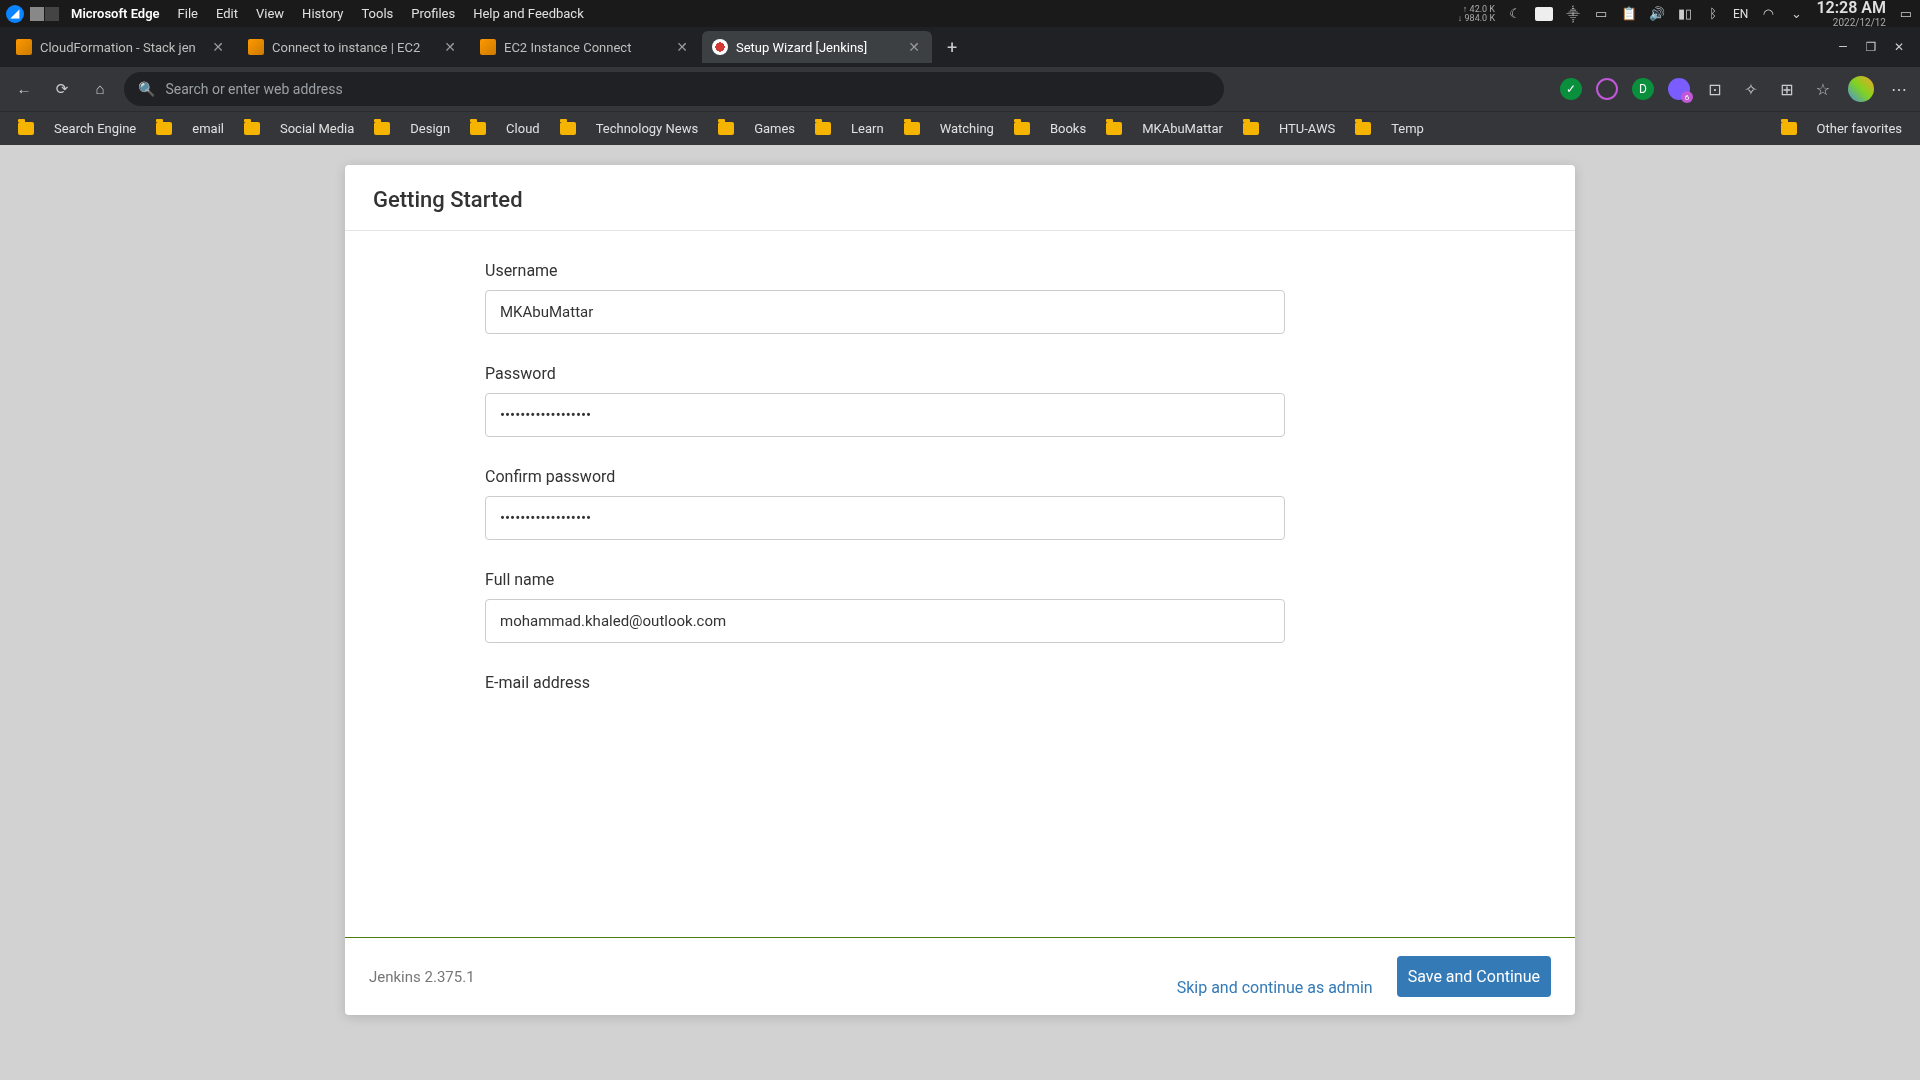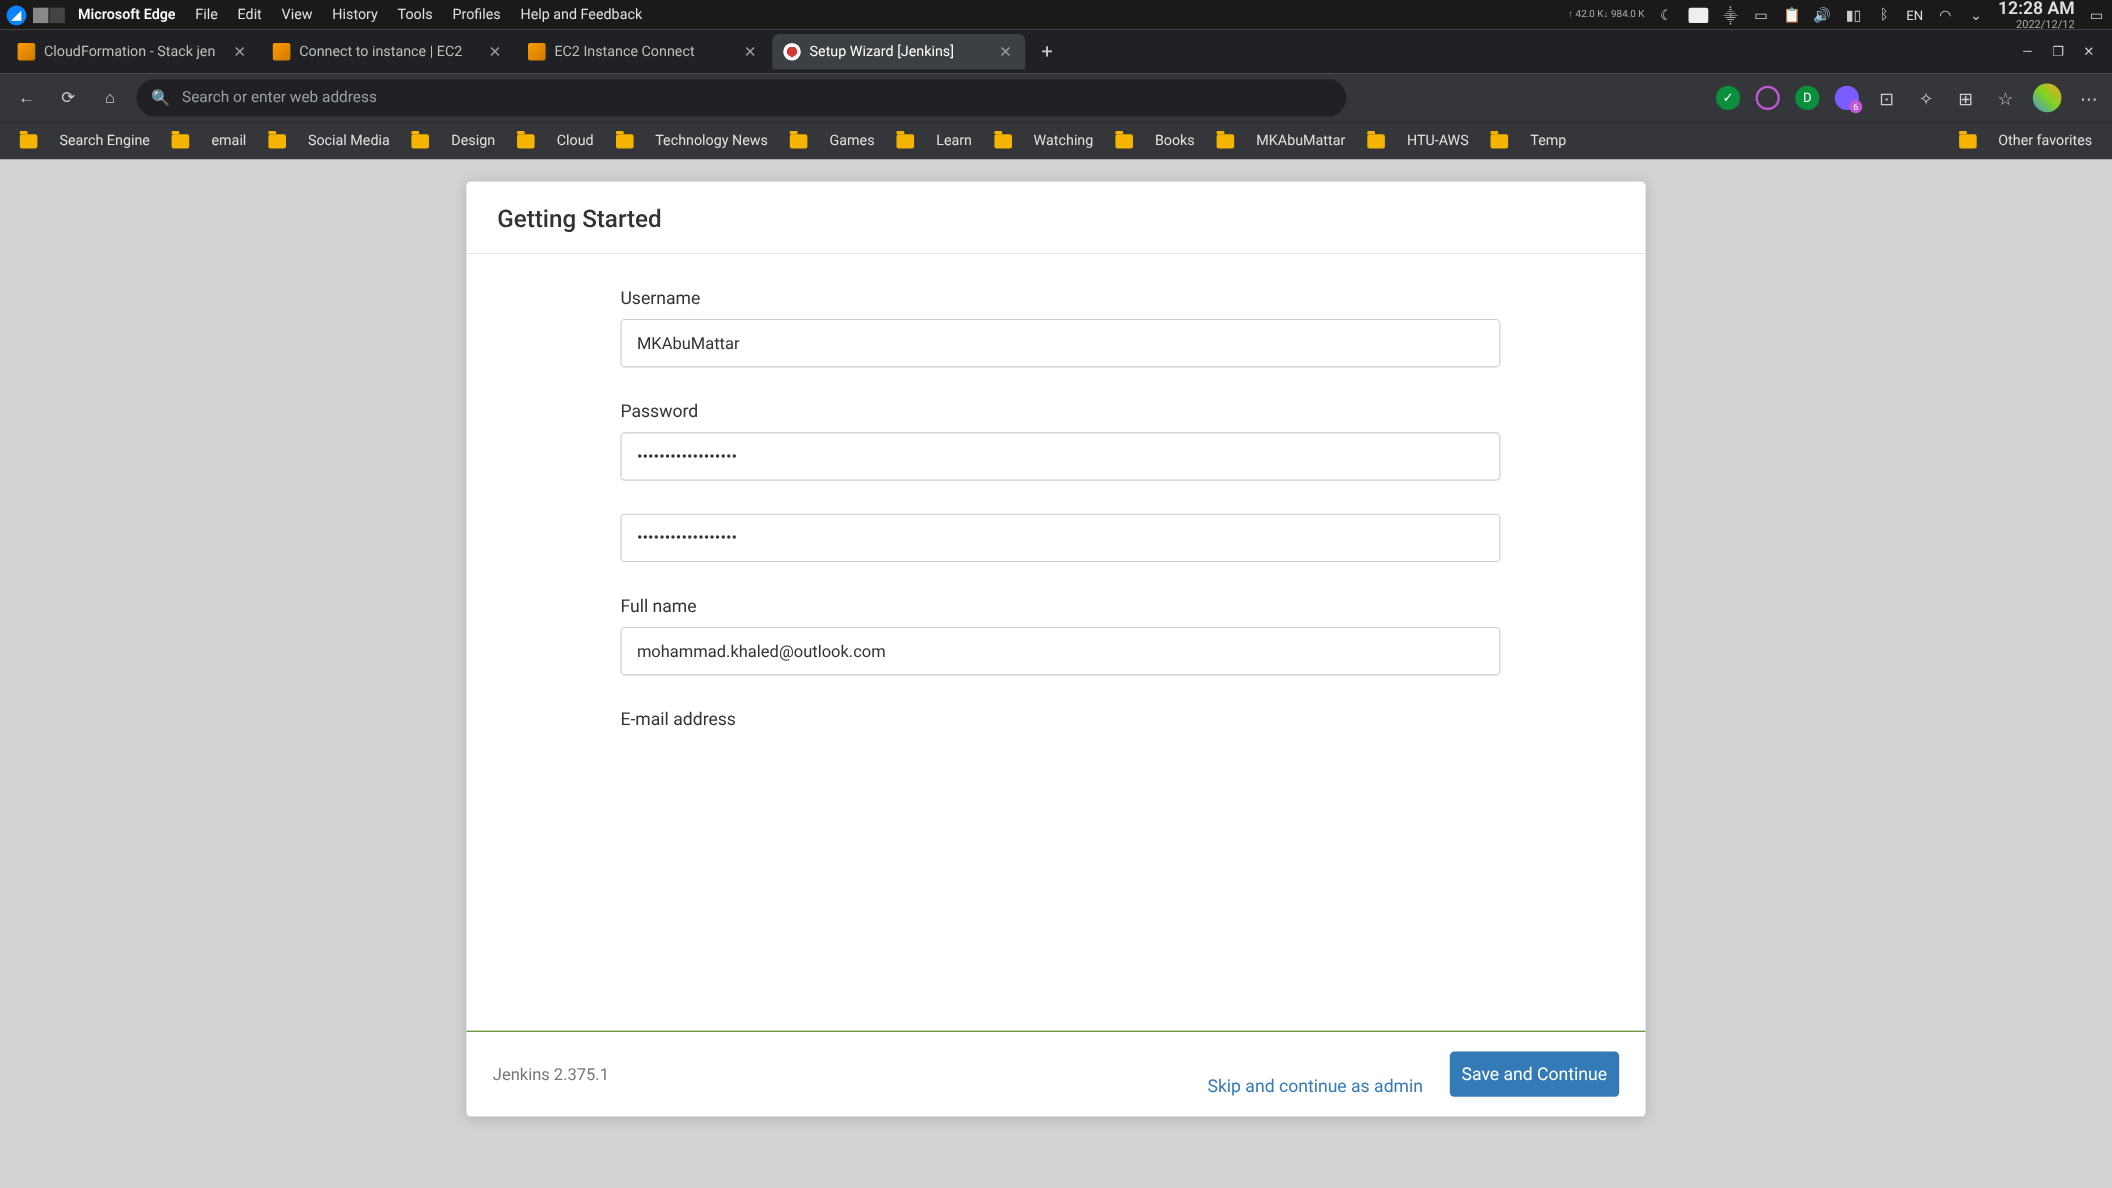--- a/index.html
+++ b/index.html
@@ -8,21 +8,21 @@
 
 .os-bar { height: 27px; background: #1a1a1a; display: flex; align-items: center; color: #e0e0e0; font-size: 13px; padding: 0 6px; }
 .os-left { display: flex; align-items: center; gap: 2px; }
 .os-logo { width: 18px; height: 18px; border-radius: 50%; background: #0a84ff; display: flex; align-items: center; justify-content: center; font-size: 11px; font-weight: bold; color: white; }
 .os-tiles { display: flex; gap: 1px; margin-left: 4px; }
 .os-tile { width: 14px; height: 14px; background: #888; }
 .os-tile.dark { background: #444; }
 .app-name { font-weight: 600; margin-left: 10px; margin-right: 8px; color: #fff; }
 .menu-item { padding: 0 8px; cursor: default; }
 .os-right { margin-left: auto; display: flex; align-items: center; gap: 12px; font-size: 12px; }
-.net-stats { display: flex; flex-direction: row; font-size: 9px; line-height: 1; text-align: right; color: #aaa; }
+.net-stats { display: flex; flex-direction: column; font-size: 9px; line-height: 1; text-align: right; color: #aaa; }
 .clock-block { display: flex; flex-direction: column; text-align: right; line-height: 1.1; }
 .clock-time { font-size: 16px; font-weight: 600; }
 .clock-date { font-size: 10px; color: #aaa; }
 .sys-icon { width: 16px; height: 16px; display: flex; align-items: center; justify-content: center; color: #ccc; font-size: 13px; }
 
 
 .tab-strip { height: 40px; background: #202124; display: flex; align-items: center; padding: 0 6px; }
 .tab { height: 32px; min-width: 230px; max-width: 240px; display: flex; align-items: center; padding: 0 10px; border-radius: 6px 6px 0 0; color: #bfbfbf; font-size: 13px; gap: 8px; margin-right: 2px; cursor: default; }
 .tab.active { background: #3c4043; color: #fff; }
 .tab-favicon { width: 16px; height: 16px; flex-shrink: 0; border-radius: 2px; }
@@ -51,21 +51,21 @@
 
 .bookmarks { height: 34px; background: #35363a; border-top:1px solid #2a2b2e; display:flex; align-items:center; padding: 0 10px; gap: 4px; font-size:13px; color:#e0e0e0;}
 .bm { display:flex; align-items:center; gap:20px; padding: 4px 8px; border-radius:4px; cursor:default;}
 .bm-folder { width:16px; height:13px; background:#f4b400; border-radius:2px; position:relative;}
 .bm-folder::before { content:''; position:absolute; top:-3px; left:0; width:7px; height:3px; background:#f4b400; border-radius:1px 1px 0 0;}
 .bm-spacer { flex:1; }
 
 
 .page { position: relative; height: calc(1080px - 27px - 40px - 44px - 34px); background:#d2d2d2; display:flex; justify-content:center; padding-top: 20px;}
 
-.wizard { width: 1072px; background:#fff; border-radius: 4px; box-shadow: 0 2px 12px rgba(0,0,0,0.15); display:flex; flex-direction:column; height: 850px; overflow:hidden;}
+.wizard { width: 1230px; background:#fff; border-radius: 4px; box-shadow: 0 2px 12px rgba(0,0,0,0.15); display:flex; flex-direction:column; height: 850px; overflow:hidden;}
 .wizard-header { padding: 22px 28px 18px; border-bottom:1px solid #e5e5e5; font-size: 22px; font-weight:500; color:#333;}
 .wizard-body { flex:1; overflow-y:auto; padding: 30px 120px 20px 140px; position:relative;}
 .wizard-body h1 { font-size: 52px; font-weight:500; color:#333; margin-bottom: 40px; letter-spacing:-0.5px;}
 .form-group { margin-bottom: 30px; }
 .form-label { display:block; font-size: 16px; color:#333; margin-bottom: 10px; font-weight:400;}
 .form-input { width: 800px; height: 44px; border:1px solid #ccc; border-radius:4px; padding: 0 14px; font-size:15px; color:#333; background:#fff;}
 
 .wizard-footer { border-top:1px solid #4d7c0f; padding: 18px 24px; display:flex; align-items:center;}
 .version { color:#777; font-size:15px;}
 .footer-actions { margin-left:auto; display:flex; align-items:flex-end; gap: 24px;}
@@ -241,20 +241,21 @@
         <label class="form-label">Username</label>
         <input class="form-input" type="text" value="MKAbuMattar" style="">
       </div>
 
       <div class="form-group">
         <label class="form-label">Password</label>
         <input class="form-input" type="password" value="••••••••••••••••••" style="">
       </div>
 
       <div class="form-group">
+        <label class="form-label">Confirm password</label>
         <input class="form-input" type="password" value="••••••••••••••••••" style="">
       </div>
 
       <div class="form-group">
         <label class="form-label">Full name</label>
         <input class="form-input" type="text" value="mohammad.khaled@outlook.com" style="">
       </div>
 
       <div class="form-group">
         <label class="form-label">E-mail address</label>

